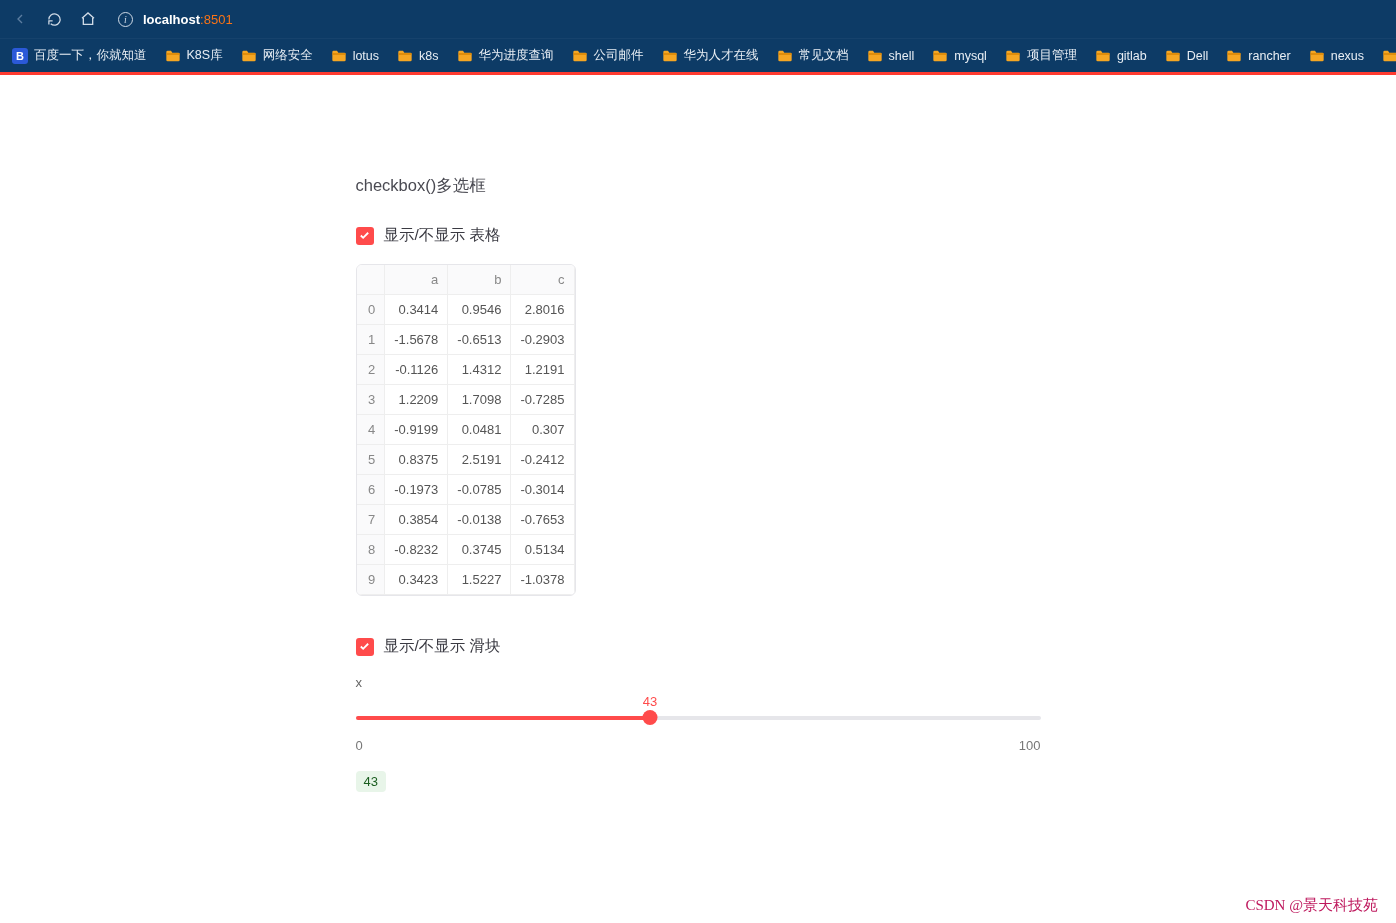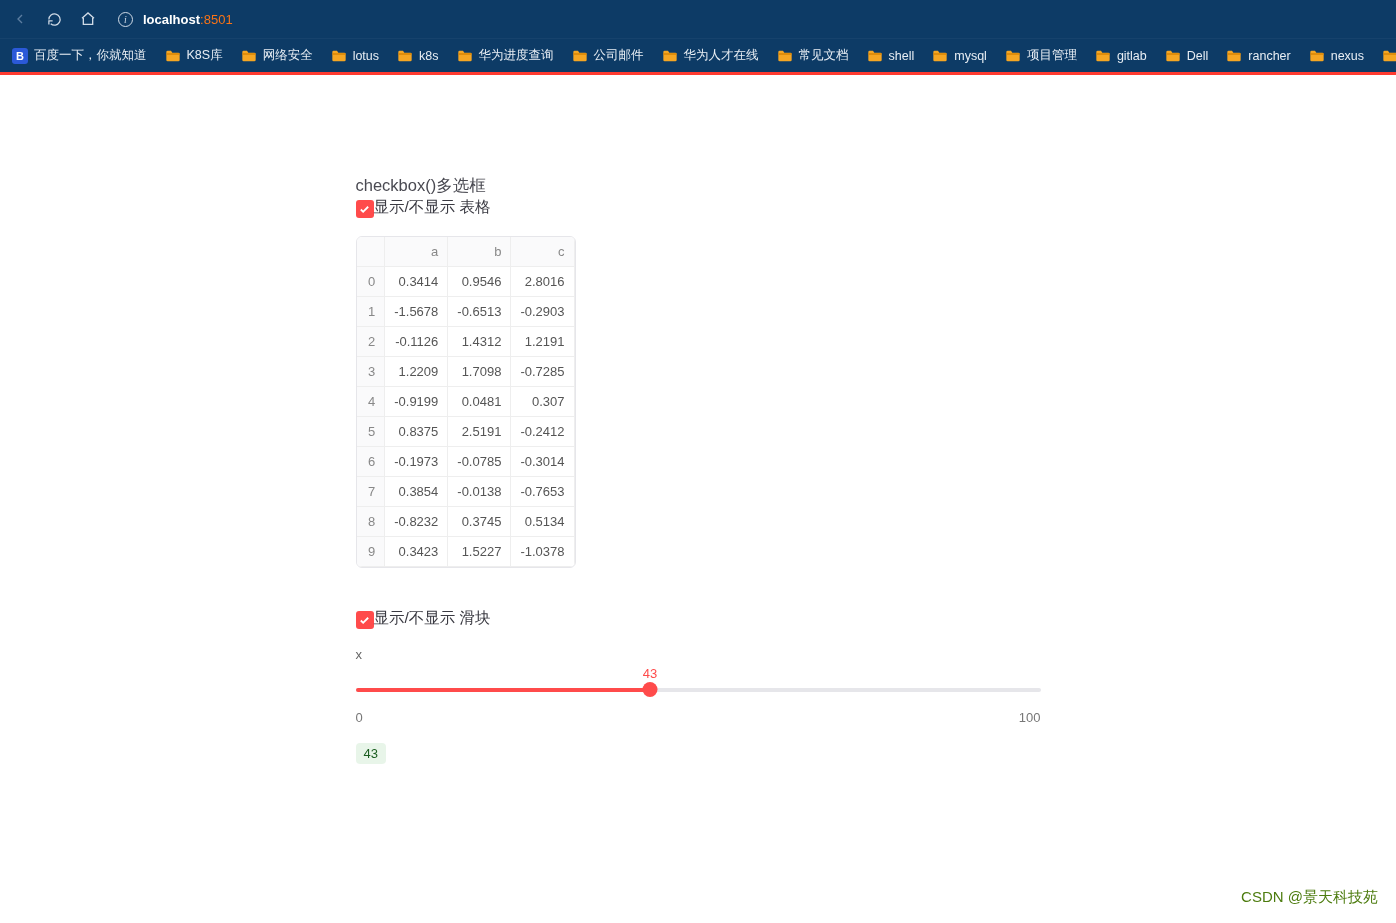--- a/index.html
+++ b/index.html
@@ -83,23 +83,24 @@
     justify-content: center;
   }
   .content {
     width: 685px;
     color: #31333f;
   }
   .heading {
     font-size: 16.5px;
     font-weight: 400;
     color: #4a4a52;
+    margin-bottom: 28px;
   }
   .checkbox-row {
-    display: flex; align-items: flex-end; 
+    display: flex; align-items: center; gap: 10px;
     margin-bottom: 18px;
     font-size: 15.5px;
     color: #3a3a42;
   }
   .chk {
     width: 18px; height: 18px;
     background: #ff4b4b;
     border-radius: 3px;
     display: flex; align-items: center; justify-content: center;
     color: #fff;
@@ -158,23 +159,23 @@
     display:inline-block;
     margin-top: 18px;
     background:#e8f5e9;
     color:#1b5e20;
     font-size:13px;
     padding:3px 8px;
     border-radius:4px;
   }
 
   .watermark {
-    position:fixed; right:18px; bottom:16px;
-    color:#4d7c0f; font-size:15px;
-    font-family:Liberation Sans, sans-serif;
+    position:fixed; right:18px; bottom:8px;
+    color:#be185d; font-size:15px;
+    font-family:Liberation Serif, serif;
   }
 </style>
 </head>
 <body>
 
 <div class="browser-toolbar">
   <span class="nav-icon disabled">
     <svg width="16" height="16" viewBox="0 0 24 24" fill="none" stroke="currentColor" stroke-width="2">
         <path d="M15 18l-6-6 6-6"></path>
       </svg>

